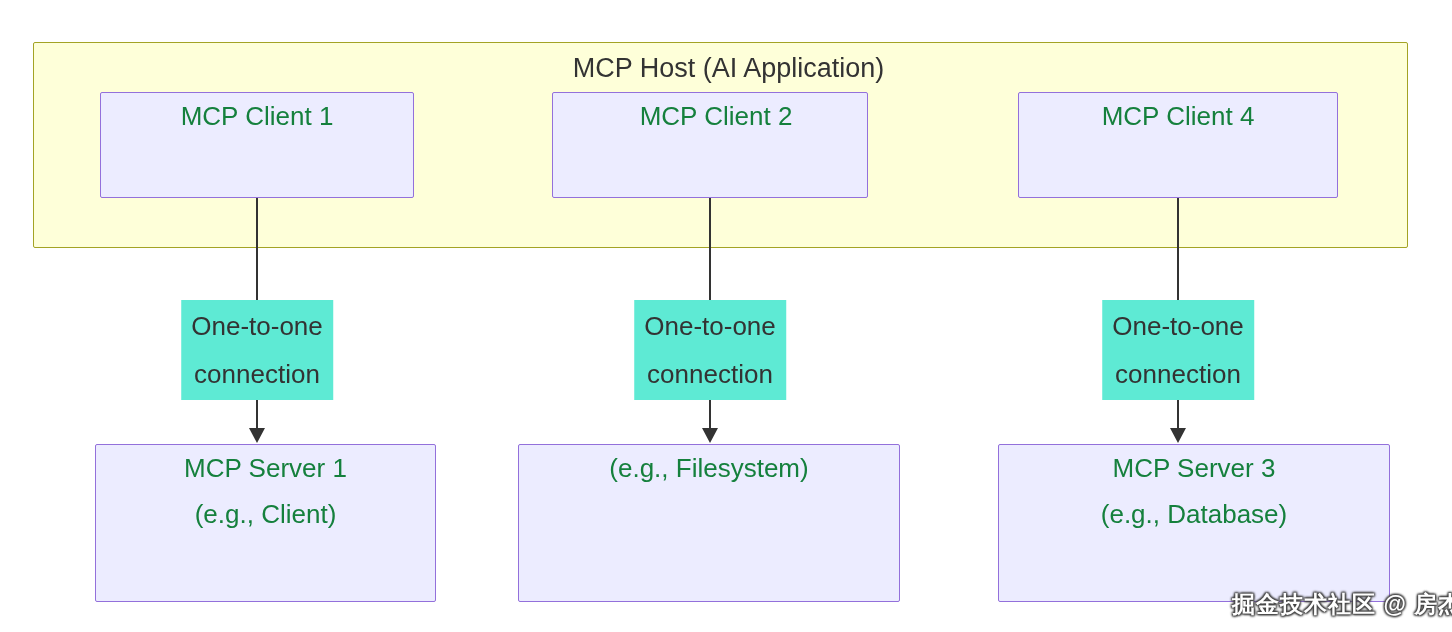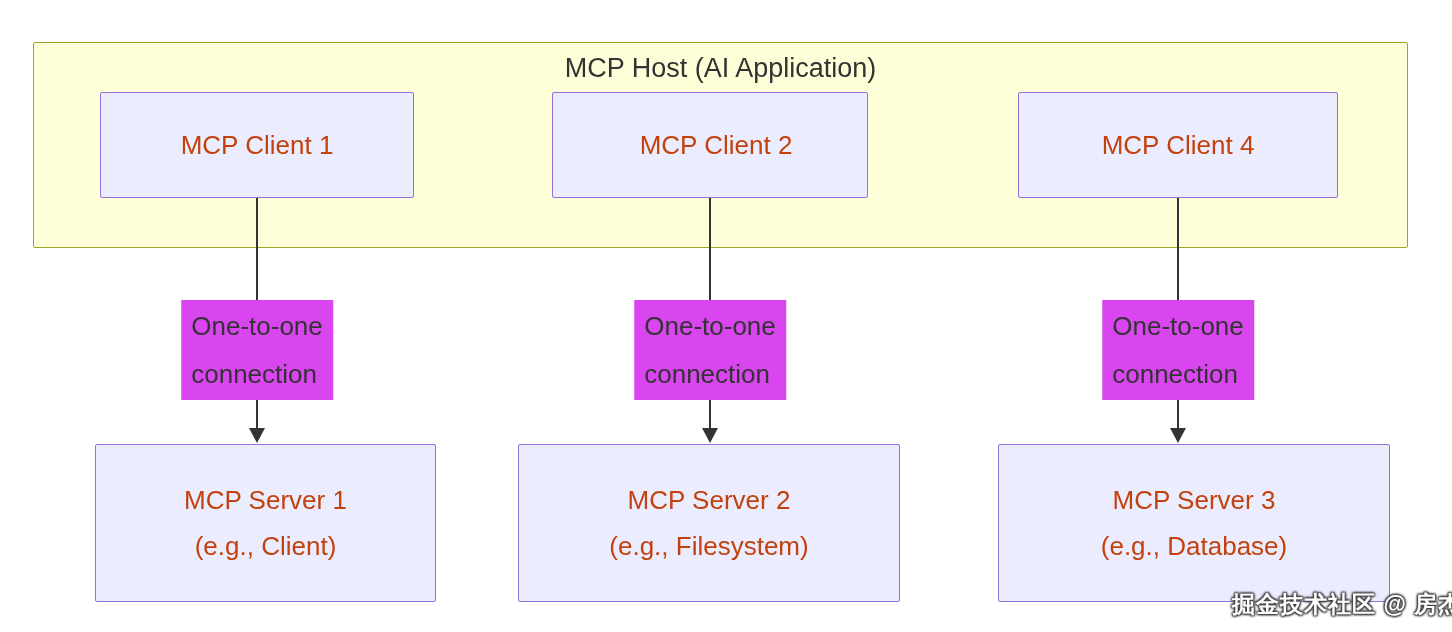--- a/index.html
+++ b/index.html
@@ -29,34 +29,34 @@
     box-sizing: border-box;
   }
   .host-title {
     position: absolute;
     left: 0;
     top: 10px;
     width: 100%;
     text-align: center;
     font-size: 27px;
     color: #333333;
+    padding-left: 8px;
   }
   
   .node {
     position: absolute;
     background: #ececff;
     border: 1.5px solid #9370db;
     border-radius: 2px;
     box-sizing: border-box;
     display: flex;
     flex-direction: column;
     align-items: center;
-    justify-content: center;
     font-size: 26px;
-    color: #c2410c;
+    color: #15803d;
     text-align: center;
     line-height: 46px;
   }
   .client-1 { left: 100px;  top: 92px; width: 314px; height: 106px; }
   .client-2 { left: 552px;  top: 92px; width: 316px; height: 106px; padding-left: 12px; }
   .client-3 { left: 1018px; top: 92px; width: 320px; height: 106px; }
 
   .server-1 { left: 95px;  top: 444px; width: 341px; height: 158px; }
   .server-2 { left: 518px; top: 444px; width: 382px; height: 158px; }
   .server-3 { left: 998px; top: 444px; width: 392px; height: 158px; }
@@ -84,26 +84,26 @@
   }
   .head-1 { left: 249px; }
   .head-2 { left: 702px; }
   .head-3 { left: 1170px; }
 
   
   .edge-label {
     position: absolute;
     top: 300px;
     transform: translateX(-50%);
-    background: #d946ef;
+    background: #5eead4;
     padding: 2px 10px;
     font-size: 26px;
     line-height: 48px;
     color: #333333;
-    text-align: left;
+    text-align: center;
     white-space: nowrap;
   }
   .label-1 { left: 257px; }
   .label-2 { left: 710px; }
   .label-3 { left: 1178px; }
 
   
   .watermark {
     position: absolute;
     left: 1196px;
@@ -160,21 +160,20 @@
   <div class="edge-label label-3">
     <div>One-to-one</div>
     <div>connection</div>
   </div>
 
   <div class="node server-1">
     <div>MCP Server 1</div>
     <div>(e.g., Client)</div>
   </div>
   <div class="node server-2">
-    <div>MCP Server 2</div>
     <div>(e.g., Filesystem)</div>
   </div>
   <div class="node server-3">
     <div>MCP Server 3</div>
     <div>(e.g., Database)</div>
   </div>
 
   <div class="watermark">掘金技术社区 @ 房杰</div>
 
 </div>

